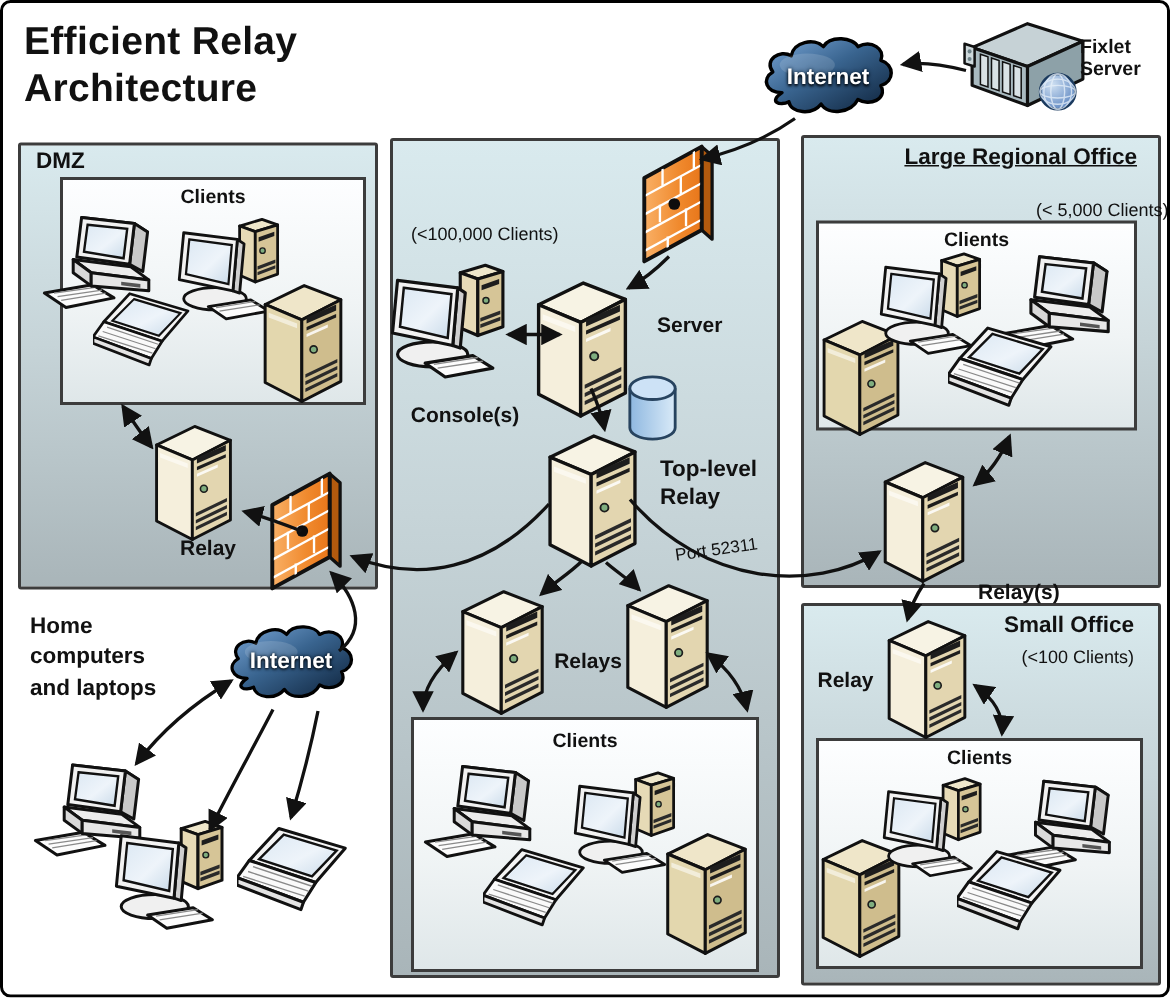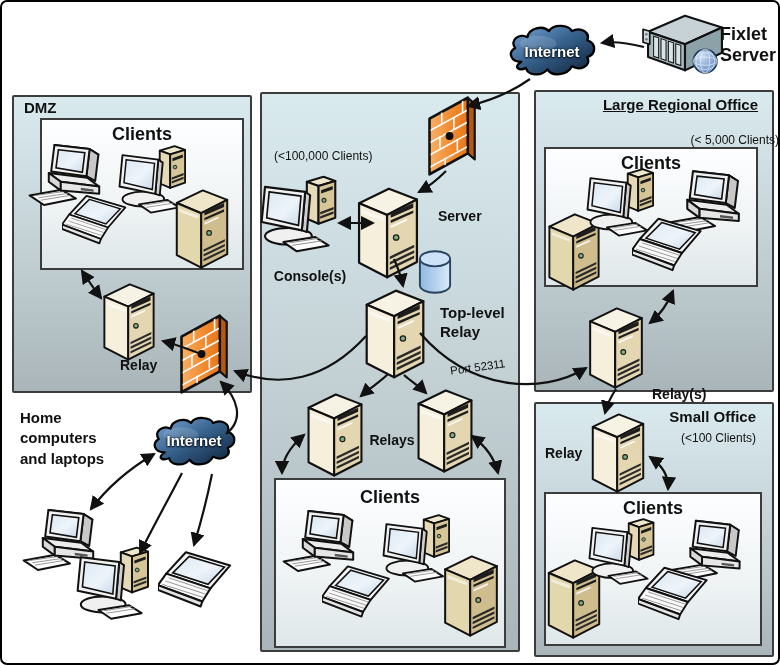--- a/index.html
+++ b/index.html
@@ -12,21 +12,21 @@
     background:linear-gradient(180deg,#d9eaee 0%,#c6d4d8 45%,#a9b5b9 100%);}
   .inner-box{position:absolute;z-index:2;border:2px solid #3c3c3c;box-sizing:border-box;
     background:linear-gradient(180deg,#fdfeff 0%,#f0f4f5 55%,#dfe7e9 100%);}
   .icon{position:absolute;z-index:30;}
   .icon svg{display:block;width:100%;height:100%;overflow:visible;}
   .arrows{position:absolute;left:0;top:0;z-index:40;}
   .lbl{position:absolute;z-index:50;white-space:pre-line;line-height:1.25;color:#111;}
   .title{font-size:26px;font-weight:bold;line-height:1.2;letter-spacing:0.2px;}
   .b15{font-size:15px;font-weight:bold;}
   .b14{font-size:14px;font-weight:bold;}
-  .b13{font-size:18px;font-weight:bold;}
+  .b13{font-size:13px;font-weight:bold;}
   .s12{font-size:12px;}
   .s11{font-size:11.5px;}
   .ctr{text-align:center;}
   .rgt{text-align:right;}
   .cloud-lbl{color:#fff;font-weight:bold;font-size:15px;text-align:center;
     text-shadow:0 1px 2px #000,0 0 3px #02182e;}
   .rot{transform:rotate(-8deg);}
   .tan{--ft:#efe6c9;--fl:#e3d7ae;--fr:#cfbd8d;}
   .beige{--ft:#f7f3e4;--fl:#f5efdc;--fr:#e3d6b0;}
 </style>
@@ -374,20 +374,22 @@
       <path d="M 199 352 C 186 347 172 342 161 339" marker-end="url(#ah)"></path>
       <path d="M 224 432 C 243 417 235 396 219 380" marker-end="url(#ah)"></path>
       <path d="M 152 452 C 127 467 105 486 89 507" marker-start="url(#ah)" marker-end="url(#ah)"></path>
       <path d="M 180 471 C 166 498 151 525 138 551" marker-end="url(#ah)"></path>
       <path d="M 210 472 C 205 497 199 520 192 543" marker-end="url(#ah)"></path>
       <path d="M 302 433 C 288 445 280 458 280 471" marker-start="url(#ah)" marker-end="url(#ah)"></path>
       <path d="M 470 434 C 485 445 493 458 496 471" marker-start="url(#ah)" marker-end="url(#ah)"></path>
     </g>
   </svg>
 
+  <div class="lbl title" style="left:14px;top:10px;width:340px;">Efficient Relay
+Architecture</div>
 
   <div class="lbl b13" style="left:718px;top:22px;width:60px;line-height:1.15;">Fixlet
 Server</div>
   <div class="lbl cloud-lbl" style="left:504px;top:41px;width:92px;">Internet</div>
   <div class="lbl cloud-lbl" style="left:148px;top:430px;width:88px;">Internet</div>
 
   <div class="lbl b15" style="left:22px;top:97px;">DMZ</div>
   <div class="lbl b13 ctr" style="left:38px;top:121px;width:204px;">Clients</div>
   <div class="lbl b14" style="left:118px;top:355px;">Relay</div>
 

